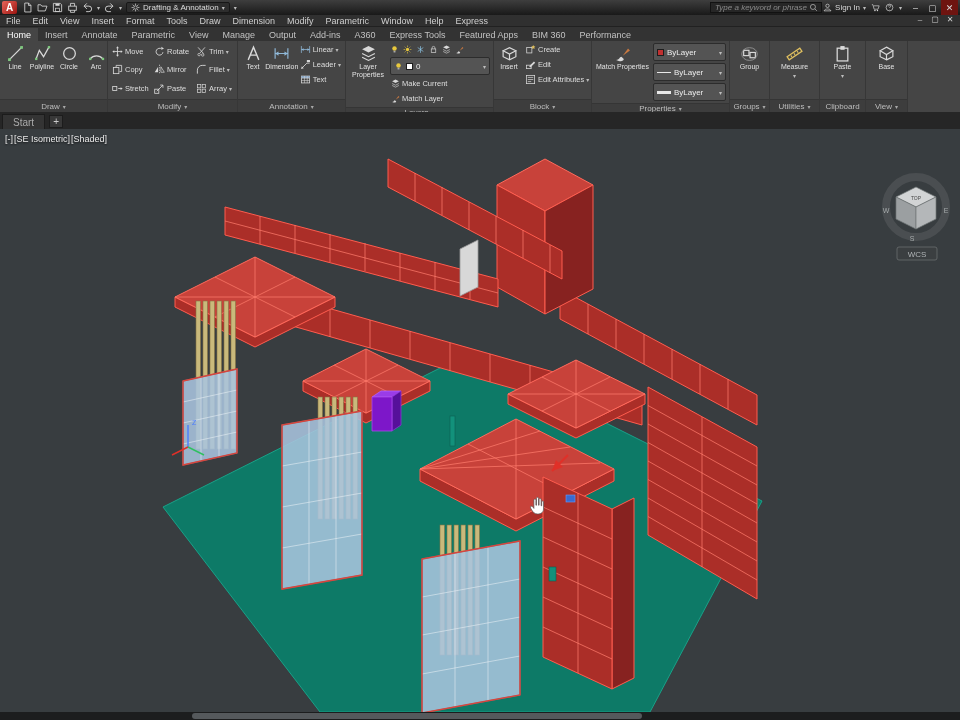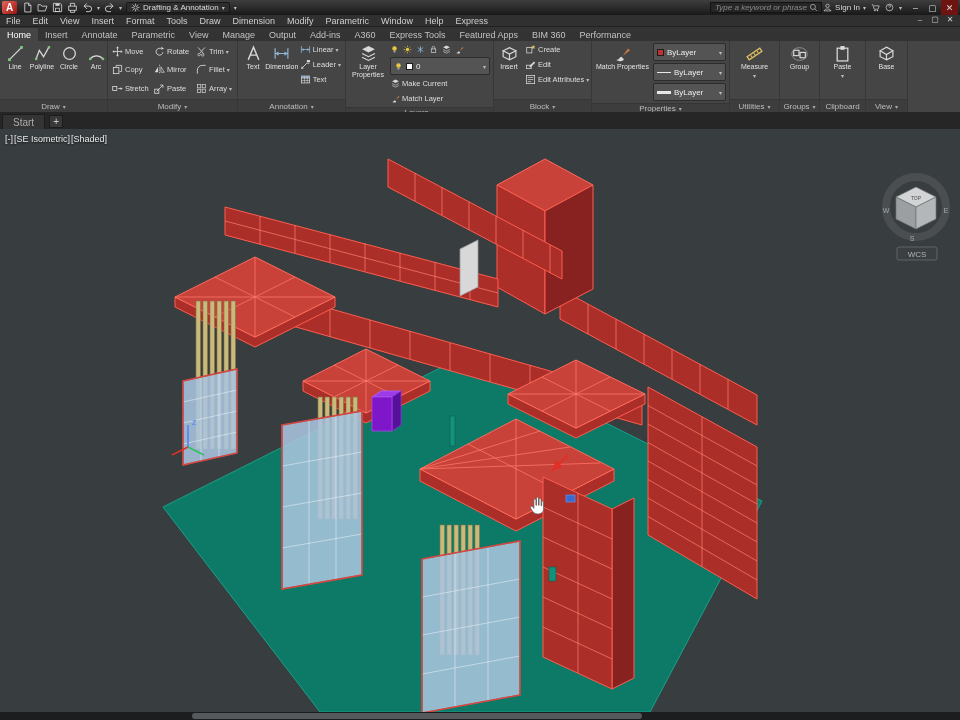--- a/index.html
+++ b/index.html
@@ -647,47 +647,47 @@
           <span class="chev">▾</span>
         </div>
       </div>
     </div>
     <div class="panel-footer">
       <span>Properties</span>
       <span class="pf-chev">▾</span>
     </div>
   </div>
 
+  <div class="panel p-groups">
+    <div class="panel-content" style="justify-content:center">
+      <div class="bigbtn">
+        <svg class="ic18">
+            <use href="#i-group" xlink:href="#i-group"></use>
+          </svg>
+        <span>Group</span>
+      </div>
+    </div>
+    <div class="panel-footer">
+      <span>Groups</span>
+      <span class="pf-chev">▾</span>
+    </div>
+  </div>
+
   <div class="panel p-utilities">
     <div class="panel-content" style="justify-content:center">
       <div class="bigbtn">
         <svg class="ic18">
             <use href="#i-measure" xlink:href="#i-measure"></use>
           </svg>
         <span>Measure</span>
         <span class="chev">▾</span>
       </div>
     </div>
     <div class="panel-footer">
       <span>Utilities</span>
-      <span class="pf-chev">▾</span>
-    </div>
-  </div>
-
-  <div class="panel p-groups">
-    <div class="panel-content" style="justify-content:center">
-      <div class="bigbtn">
-        <svg class="ic18">
-            <use href="#i-group" xlink:href="#i-group"></use>
-          </svg>
-        <span>Group</span>
-      </div>
-    </div>
-    <div class="panel-footer">
-      <span>Groups</span>
       <span class="pf-chev">▾</span>
     </div>
   </div>
 
   <div class="panel p-clipboard">
     <div class="panel-content" style="justify-content:center">
       <div class="bigbtn">
         <svg class="ic18">
             <use href="#i-paste" xlink:href="#i-paste"></use>
           </svg>

